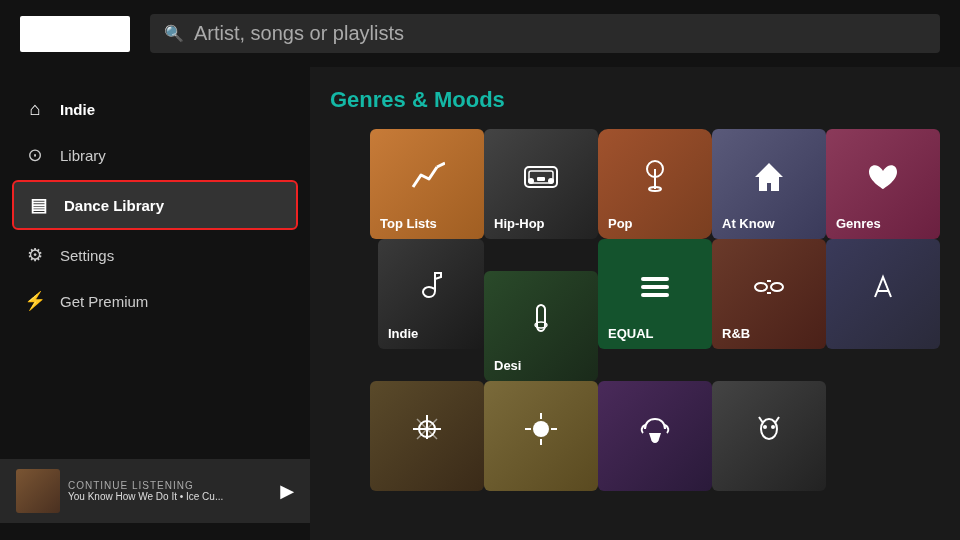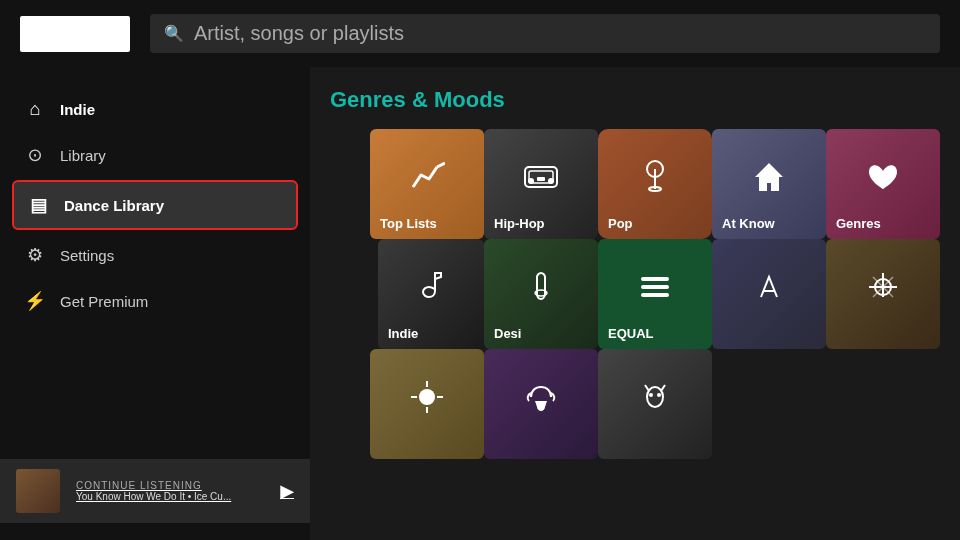--- a/index.html
+++ b/index.html
@@ -92,24 +92,23 @@
       color: #ccc;
     }
     .sidebar-item.active .item-icon { color: #fff; }
 
     
     .continue-bar {
       margin-top: auto;
       display: flex;
       align-items: center;
       padding: 10px 16px;
-      gap: 16px;
+      gap: 8px;
       background: #282828;
       cursor: pointer;
-      text-decoration: underline;
     }
     .continue-thumb {
       width: 44px;
       height: 44px;
       background: #555;
       border-radius: 3px;
       flex-shrink: 0;
       background: linear-gradient(135deg, #7a5533 0%, #4a3020 100%);
     }
     .continue-text { flex: 1; overflow: hidden; }
@@ -184,21 +183,21 @@
     }
 
     
     .gc-toplists { background: linear-gradient(135deg, #c77b38 0%, #a05e22 100%); }
     .gc-hiphop { background: linear-gradient(135deg, #444 0%, #222 100%); text-decoration: underline; }
     .gc-pop { background: linear-gradient(135deg, #a0522d 0%, #7a3e20 100%); border-radius: 10px; }
     .gc-athome { background: linear-gradient(135deg, #5a5a7a 0%, #3a3a5a 100%); }
     .gc-romance { background: linear-gradient(135deg, #8b3a5a 0%, #6b2040 100%); }
     .gc-indie { background: linear-gradient(135deg, #3a3a3a 0%, #1a1a1a 100%); margin-left: 8px; }
     .gc-dance { background: linear-gradient(135deg, #1a1a2e 0%, #111 100%); }
-    .gc-desi { background: linear-gradient(135deg, #2a4a2a 0%, #1a2a1a 100%); }
+    .gc-desi { background: linear-gradient(135deg, #2a4a2a 0%, #1a2a1a 100%); margin-top: 32px; }
     .gc-equal { background: #14532d; }
     .gc-rnb { background: linear-gradient(135deg, #6a3a2a 0%, #4a2018 100%); }
     .gc-row3a { background: linear-gradient(135deg, #3a3a5a 0%, #2a2a3a 100%); }
     .gc-row3b { background: linear-gradient(135deg, #5a4a2a 0%, #3a2a18 100%); }
     .gc-row3c { background: linear-gradient(135deg, #7a6a3a 0%, #5a4a20 100%); }
     .gc-row3d { background: linear-gradient(135deg, #4a2a5a 0%, #2a1a3a 100%); }
   </style>
 </head>
 <body>
 
@@ -320,20 +319,31 @@
         <div class="genre-card gc-equal">
       <div class="genre-card-inner">
         <span class="genre-icon"><svg width="36" height="36" viewBox="0 0 36 36">
                 <rect x="4" y="8" width="28" height="4" rx="2" fill="white"></rect>
                 <rect x="4" y="16" width="28" height="4" rx="2" fill="white"></rect>
                 <rect x="4" y="24" width="28" height="4" rx="2" fill="white"></rect>
               </svg></span>
       </div>
       <span class="genre-label">EQUAL</span>
     </div>
+        <div class="genre-card gc-rnb">
+      <div class="genre-card-inner">
+        <span class="genre-icon"><svg width="36" height="36" viewBox="0 0 36 36">
+                <ellipse cx="10" cy="18" rx="6" ry="4" fill="none" stroke="white" stroke-width="2"></ellipse>
+                <ellipse cx="26" cy="18" rx="6" ry="4" fill="none" stroke="white" stroke-width="2"></ellipse>
+                <line x1="16" y1="12" x2="20" y2="12" stroke="white" stroke-width="2"></line>
+                <line x1="16" y1="24" x2="20" y2="24" stroke="white" stroke-width="2"></line>
+              </svg></span>
+      </div>
+      <span class="genre-label">R&amp;B</span>
+    </div>
         <div class="genre-card gc-row3a">
       <div class="genre-card-inner">
         <span class="genre-icon"><svg width="36" height="36" viewBox="0 0 36 36">
                 <path d="M10 28 L18 8 L26 28" fill="none" stroke="white" stroke-width="2"></path>
                 <line x1="12" y1="22" x2="24" y2="22" stroke="white" stroke-width="2"></line>
               </svg></span>
       </div>
       <span class="genre-label"></span>
     </div>
         <div class="genre-card gc-row3b">

